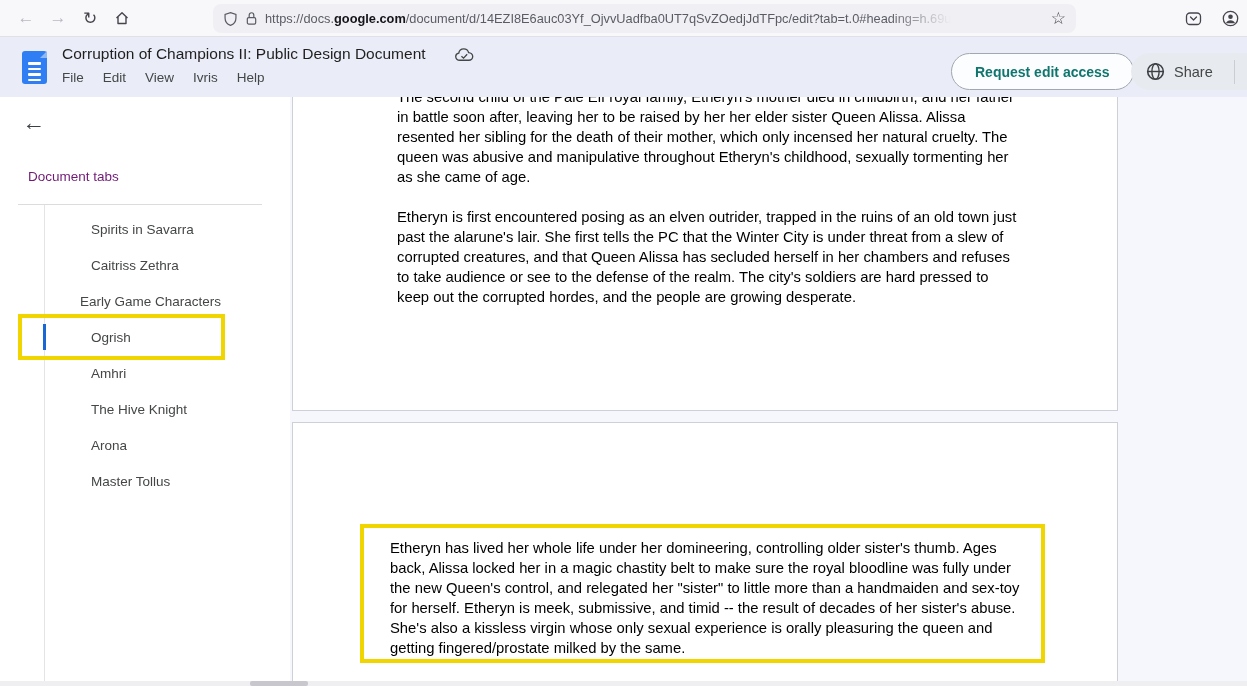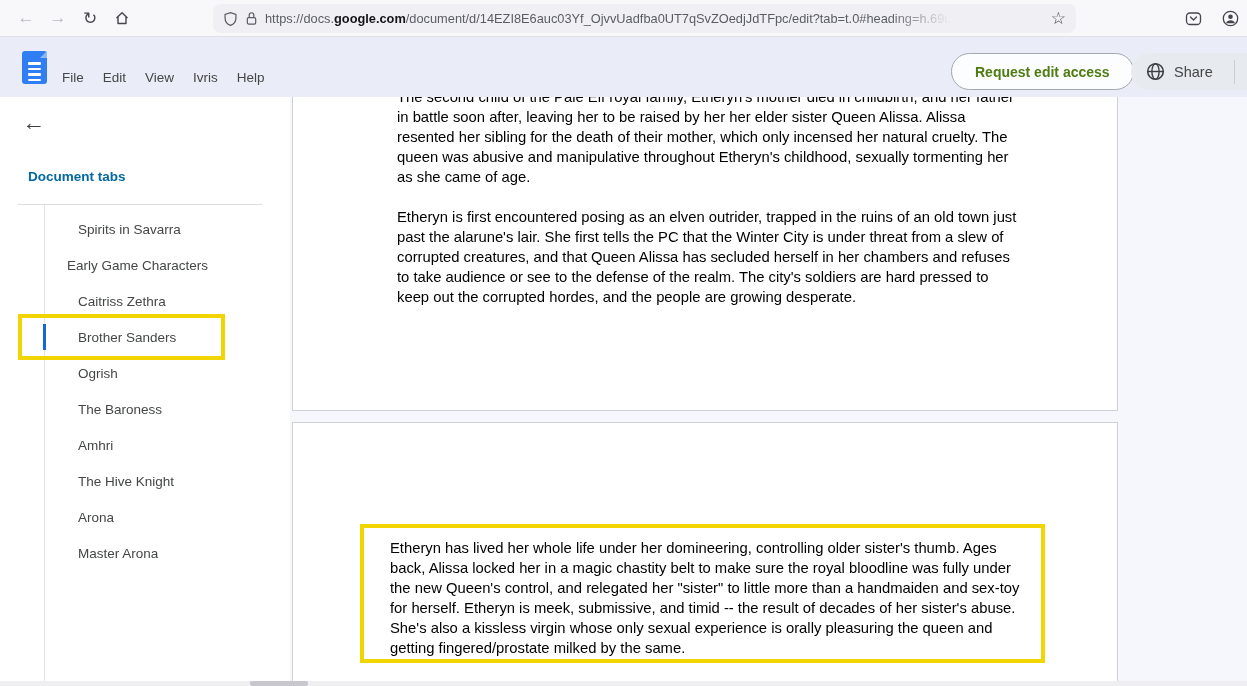--- a/index.html
+++ b/index.html
@@ -46,38 +46,38 @@
   }
   .docs-icon .lines { position: absolute; left: 6px; right: 6px; top: 11px; }
   .docs-icon .lines span { display: block; height: 2.5px; background: #fff; margin-bottom: 3px; border-radius: 1px; }
   .title-row { position: absolute; left: 62px; top: 8px; display: flex; align-items: center; gap: 28px; }
   .doc-title { font-size: 15.5px; color: #1f1f1f; }
   .menubar { position: absolute; left: 62px; top: 33px; display: flex; gap: 19px; font-size: 13.5px; color: #444746; justify-content: space-between; }
   .menubar span { cursor: default; }
   .request-btn {
     position: absolute; left: 951px; top: 16px; height: 37px; padding: 0 23px;
     border: 1px solid #a2a7b0; border-radius: 19px; background: #fcfdff;
-    color: #4d7c0f; font-size: 14px; font-weight: 700; display: flex; align-items: center;
+    color: #0f766e; font-size: 14px; font-weight: 700; display: flex; align-items: center;
   }
   .share-btn {
     position: absolute; left: 1131px; top: 16px; height: 37px; width: 140px;
     background: #e7eaef; border-radius: 19px 0 0 19px; display: flex; align-items: center;
     padding-left: 15px; gap: 9px; color: #444746; font-size: 14.5px;
   }
   .share-divider { width: 1px; height: 24px; background: #c9cdd5; margin-left: 12px; }
 
   
   .body-row { position: relative; display: flex; height: 589px; }
 
   .sidebar { position: relative; flex: none; width: 290px; background: #fff; }
   .back-arrow { position: absolute; left: 22px; top: 12px; font-size: 23px; color: #3c4043; }
-  .sb-heading { position: absolute; left: 28px; top: 72px; font-size: 13.5px; font-weight: 700; color: #0369a1; text-align: right; }
+  .sb-heading { position: absolute; left: 28px; top: 72px; font-size: 13.5px; font-weight: 400; color: #701a75; text-align: right; }
   .sb-divider { position: absolute; left: 18px; top: 107px; width: 244px; height: 1px; background: #dadce0; }
   .sb-vline { position: absolute; left: 44px; top: 108px; bottom: 0; width: 1px; background: #e4e4e8; }
-  .sb-items { position: absolute; left: 0; right: 0; top: 114px; }
+  .sb-items { position: absolute; left: 0; right: 0; top: 114px; padding-left: 13px; }
   .sb-item { height: 36px; display: flex; align-items: center; font-size: 13.5px; color: #444746; padding-left: 78px; cursor: pointer; }
   .sb-item.lvl1 { padding-left: 67px; }
   .sb-item.active { color: #1967d2; }
   .active-caret { position: absolute; left: 43px; top: 227px; width: 3px; height: 26px; background: #1967d2; }
   .annotation { position: absolute; border: 4px solid #f0d500; pointer-events: none; z-index: 40; }
   .sb-annotation { left: 18px; top: 217px; width: 207px; height: 46px; }
 
   .doc-area { position: relative; flex: 1; background: #f6f7fc; overflow: hidden; }
   .page { position: absolute; left: 2px; width: 826px; background: #fff; border: 1px solid #cdcfd9; }
   .page1 { top: -31px; height: 345px; padding-left: 40px; }
@@ -137,20 +137,27 @@
   <div class="docs-header">
     <div class="docs-icon">
       <span class="fold"></span>
       <span class="lines">
           <span></span>
           <span></span>
           <span></span>
           <span></span>
         </span>
     </div>
+    <div class="title-row">
+      <div class="doc-title">Corruption of Champions II: Public Design Document</div>
+      <svg width="21" height="17" viewBox="0 0 22 17">
+          <path d="M6 14.5 C3.5 14.5 1.8 12.8 1.8 10.7 C1.8 8.8 3.2 7.3 5 7 C5.4 4.5 7.5 2.6 10.2 2.6 C12.6 2.6 14.7 4.2 15.3 6.5 C17.6 6.6 19.6 8.3 19.6 10.6 C19.6 12.8 17.8 14.5 15.6 14.5 Z" fill="none" stroke="#444746" stroke-width="1.4"></path>
+          <path d="M7.8 10.3 L10 12.3 L13.8 8.3" fill="none" stroke="#444746" stroke-width="1.4"></path>
+        </svg>
+    </div>
     <div class="menubar">
       <span>File</span>
       <span>Edit</span>
       <span>View</span>
       <span>Ivris</span>
       <span>Help</span>
     </div>
     <div class="request-btn">Request edit access</div>
     <div class="share-btn">
       <svg width="19" height="19" viewBox="0 0 19 19">
@@ -165,29 +172,27 @@
   </div>
 
   <div class="body-row">
     <aside class="sidebar">
       <div class="back-arrow">←</div>
       <div class="sb-heading">Document tabs</div>
       <div class="sb-divider"></div>
       <div class="sb-vline"></div>
       <div class="sb-items">
         <div class="sb-item">Spirits in Savarra</div>
+        <div class="sb-item">Caitriss Zethra</div>
         <div class="sb-item lvl1">Early Game Characters</div>
-        <div class="sb-item">Caitriss Zethra</div>
-        <div class="sb-item">Brother Sanders</div>
         <div class="sb-item">Ogrish</div>
-        <div class="sb-item">The Baroness</div>
         <div class="sb-item">Amhri</div>
         <div class="sb-item">The Hive Knight</div>
         <div class="sb-item">Arona</div>
-        <div class="sb-item">Master Arona</div>
+        <div class="sb-item">Master Tollus</div>
       </div>
       <div class="active-caret"></div>
       <div class="annotation sb-annotation"></div>
     </aside>
 
     <div class="doc-area">
       <div class="page page1">
         <div class="doc-text">
           <p>The second child of the Pale Elf royal family, Etheryn's mother died in childbirth, and her father in battle soon after, leaving her to be raised by her her elder sister Queen Alissa. Alissa resented her sibling for the death of their mother, which only incensed her natural cruelty. The queen was abusive and manipulative throughout Etheryn's childhood, sexually tormenting her as she came of age.</p>
           <p>Etheryn is first encountered posing as an elven outrider, trapped in the ruins of an old town just past the alarune's lair. She first tells the PC that the Winter City is under threat from a slew of corrupted creatures, and that Queen Alissa has secluded herself in her chambers and refuses to take audience or see to the defense of the realm. The city's soldiers are hard pressed to keep out the corrupted hordes, and the people are growing desperate.</p>

